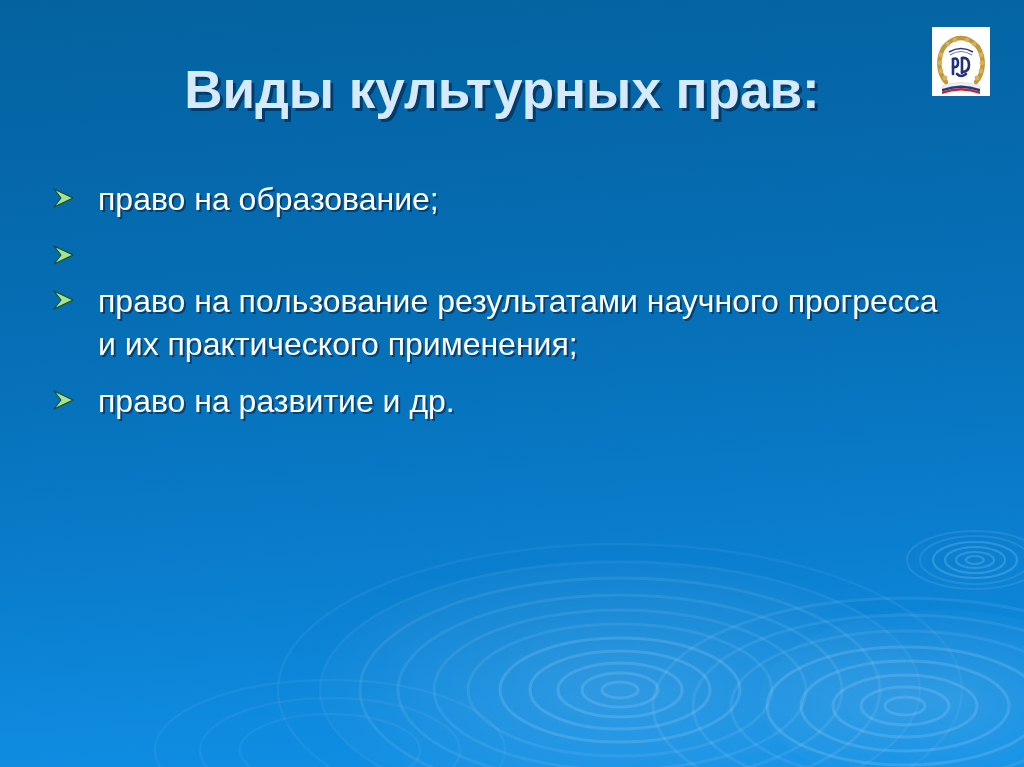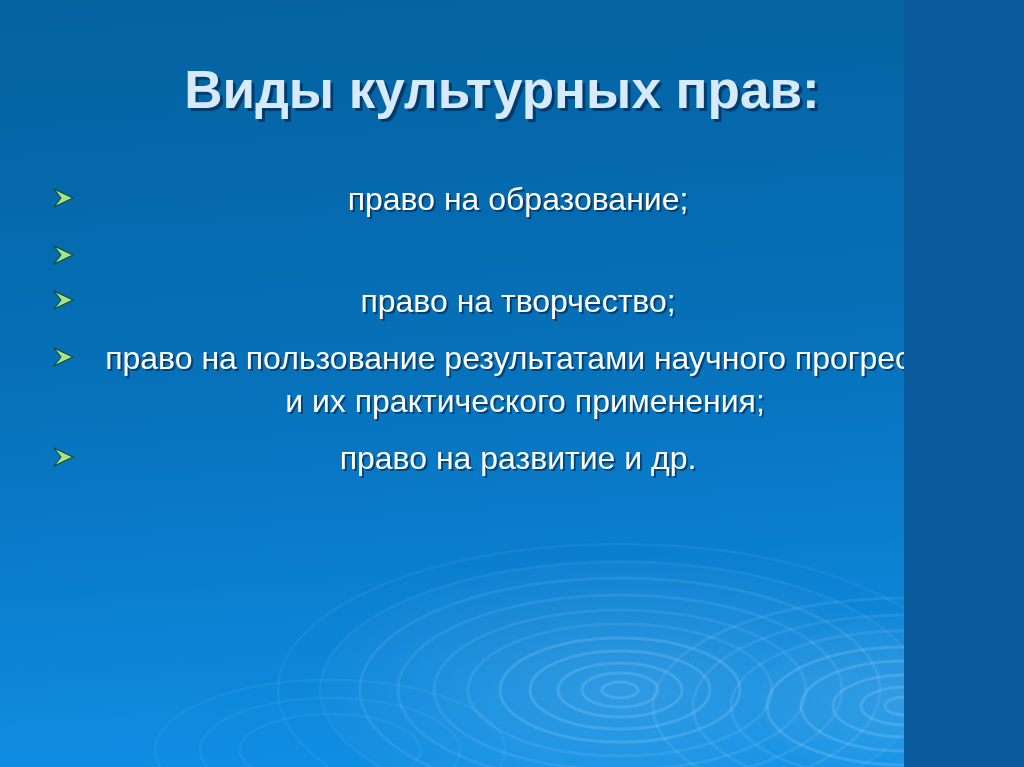--- a/index.html
+++ b/index.html
@@ -1,21 +1,21 @@
 <!DOCTYPE html>
 <html lang="ru"><head>
 <meta charset="utf-8">
 <title>Виды культурных прав</title>
 <style>
   html,body{margin:0;padding:0;background:#0a5c9e;}
   *{box-sizing:border-box;}
 
   .slide{
     position:relative;
-    width:904px;
+    width:1024px;
     height:767px;
     overflow:hidden;
     font-family:"Liberation Sans","DejaVu Sans",sans-serif;
     background:linear-gradient(176deg,#04629f 0%,#0568ab 22%,#0670b8 45%,#0a7ccb 68%,#0e8ade 88%,#0f90e6 100%);
   }
 
   
   .ripples{
     position:absolute;
     left:0; top:0; right:0; bottom:0;
@@ -75,21 +75,20 @@
   .bullet-marker svg{display:block;width:24px;height:22px;}
 
   .bullet-text{
     flex:1 1 auto;
     font-size:32px;
     font-weight:normal;
     line-height:43px;
     color:#ffffff;
     text-shadow:2px 2px 0 rgba(0,28,62,.55);
     max-width:840px;
-    text-align:center;
   }
   .bullet-text.narrow{max-width:770px;}
   .bullet-text.wide{max-width:855px;}
 </style>
 </head>
 <body>
 
 <div class="slide">
 
   <div class="ripples">
@@ -222,28 +221,20 @@
 
 
     <div class="bullet-item">
       <span class="bullet-marker">
         <svg viewBox="0 0 24 22" xmlns="http://www.w3.org/2000/svg" aria-hidden="true">
           <path d="M2,2 L21,11 L2,20 L9,11 Z" fill="#a6e38c" stroke="#134a2c" stroke-width="1.1" stroke-linejoin="round"></path>
         </svg>
       </span>
     </div>
 
-    <div class="bullet-item">
-      <span class="bullet-marker">
-        <svg viewBox="0 0 24 22" xmlns="http://www.w3.org/2000/svg" aria-hidden="true">
-          <path d="M2,2 L21,11 L2,20 L9,11 Z" fill="#a6e38c" stroke="#134a2c" stroke-width="1.1" stroke-linejoin="round"></path>
-        </svg>
-      </span>
-      <span class="bullet-text">право на творчество;</span>
-    </div>
 
     <div class="bullet-item">
       <span class="bullet-marker">
         <svg viewBox="0 0 24 22" xmlns="http://www.w3.org/2000/svg" aria-hidden="true">
           <path d="M2,2 L21,11 L2,20 L9,11 Z" fill="#a6e38c" stroke="#134a2c" stroke-width="1.1" stroke-linejoin="round"></path>
         </svg>
       </span>
       <span class="bullet-text wide">право на пользование результатами научного прогресса и их практического применения;</span>
     </div>
 

